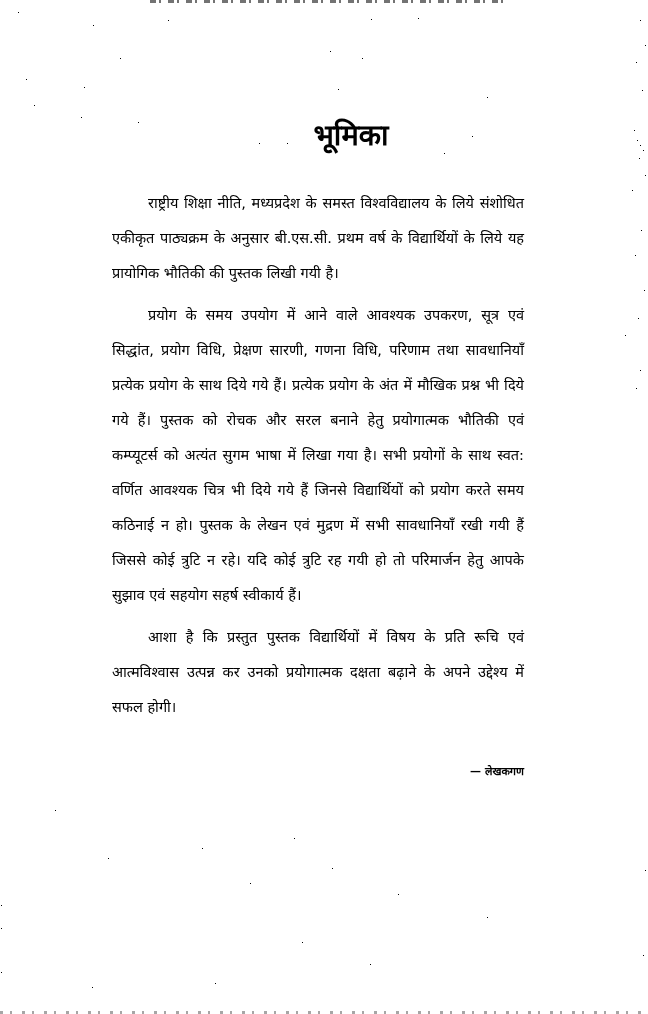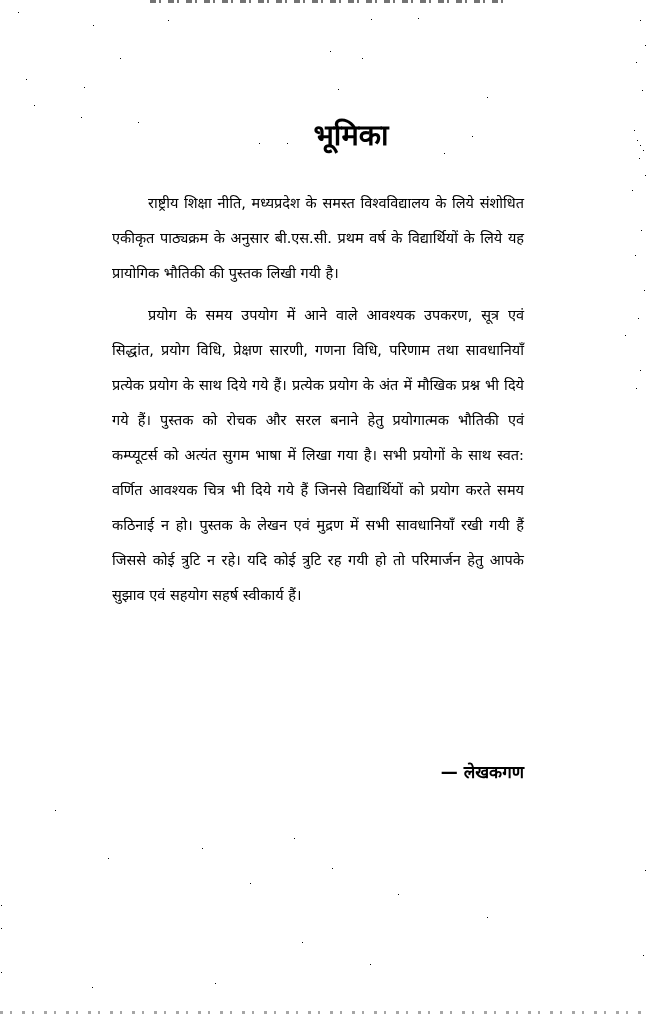--- a/index.html
+++ b/index.html
@@ -60,21 +60,21 @@
     .para.gap {
       margin-top: 7px;
     }
     .b {
       font-weight: normal;
     }
     .signature {
       position: absolute;
       right: 124px;
       top: 760px;
-      font-size: 17px;
+      font-size: 11px;
       font-weight: bold;
       line-height: 24px;
     }
     .speck {
       position: absolute;
       width: 1px;
       height: 1px;
       background: #000;
     }
   </style>
@@ -84,20 +84,23 @@
 <div class="scan-strip-top"></div>
 
 <h1 class="page-title">भूमिका</h1>
 
 <div class="body-text">
   <p class="para">
     <span>राष्ट्रीय शिक्षा नीति, मध्यप्रदेश के समस्त विश्वविद्यालय के लिये संशोधित एकीकृत पाठ्यक्रम के अनुसार </span><span class="b">बी.एस.सी. प्रथम वर्ष</span><span> के विद्यार्थियों के लिये यह </span><span class="b">प्रायोगिक भौतिकी</span><span> की पुस्तक लिखी गयी है।</span>
   </p>
   <p class="para gap">
     <span>प्रयोग के समय उपयोग में आने वाले आवश्यक उपकरण, सूत्र एवं सिद्धांत, प्रयोग विधि, प्रेक्षण सारणी, गणना विधि, परिणाम तथा सावधानियाँ प्रत्येक प्रयोग के साथ दिये गये हैं। प्रत्येक प्रयोग के अंत में मौखिक प्रश्न भी दिये गये हैं। पुस्तक को रोचक और सरल बनाने हेतु प्रयोगात्मक भौतिकी एवं कम्प्यूटर्स को अत्यंत सुगम भाषा में लिखा गया है। सभी प्रयोगों के साथ स्वत: वर्णित आवश्यक चित्र भी दिये गये हैं जिनसे विद्यार्थियों को प्रयोग करते समय कठिनाई न हो। पुस्तक के लेखन एवं मुद्रण में सभी सावधानियाँ रखी गयी हैं जिससे कोई त्रुटि न रहे। यदि कोई त्रुटि रह गयी हो तो परिमार्जन हेतु आपके सुझाव एवं सहयोग सहर्ष स्वीकार्य हैं।</span>
+  </p>
+  <p class="para gap">
+    <span>आशा है कि प्रस्तुत पुस्तक विद्यार्थियों में विषय के प्रति रूचि एवं आत्मविश्वास उत्पन्न कर उनको प्रयोगात्मक दक्षता बढ़ाने के अपने उद्देश्य में सफल होगी।</span>
   </p>
 </div>
 
 <div class="signature">— लेखकगण</div>
 
 <div>
   <span class="speck" style="left:640px;top:20px"></span>
   <span class="speck" style="left:645px;top:45px"></span>
   <span class="speck" style="left:636px;top:62px"></span>
   <span class="speck" style="left:642px;top:90px"></span>

